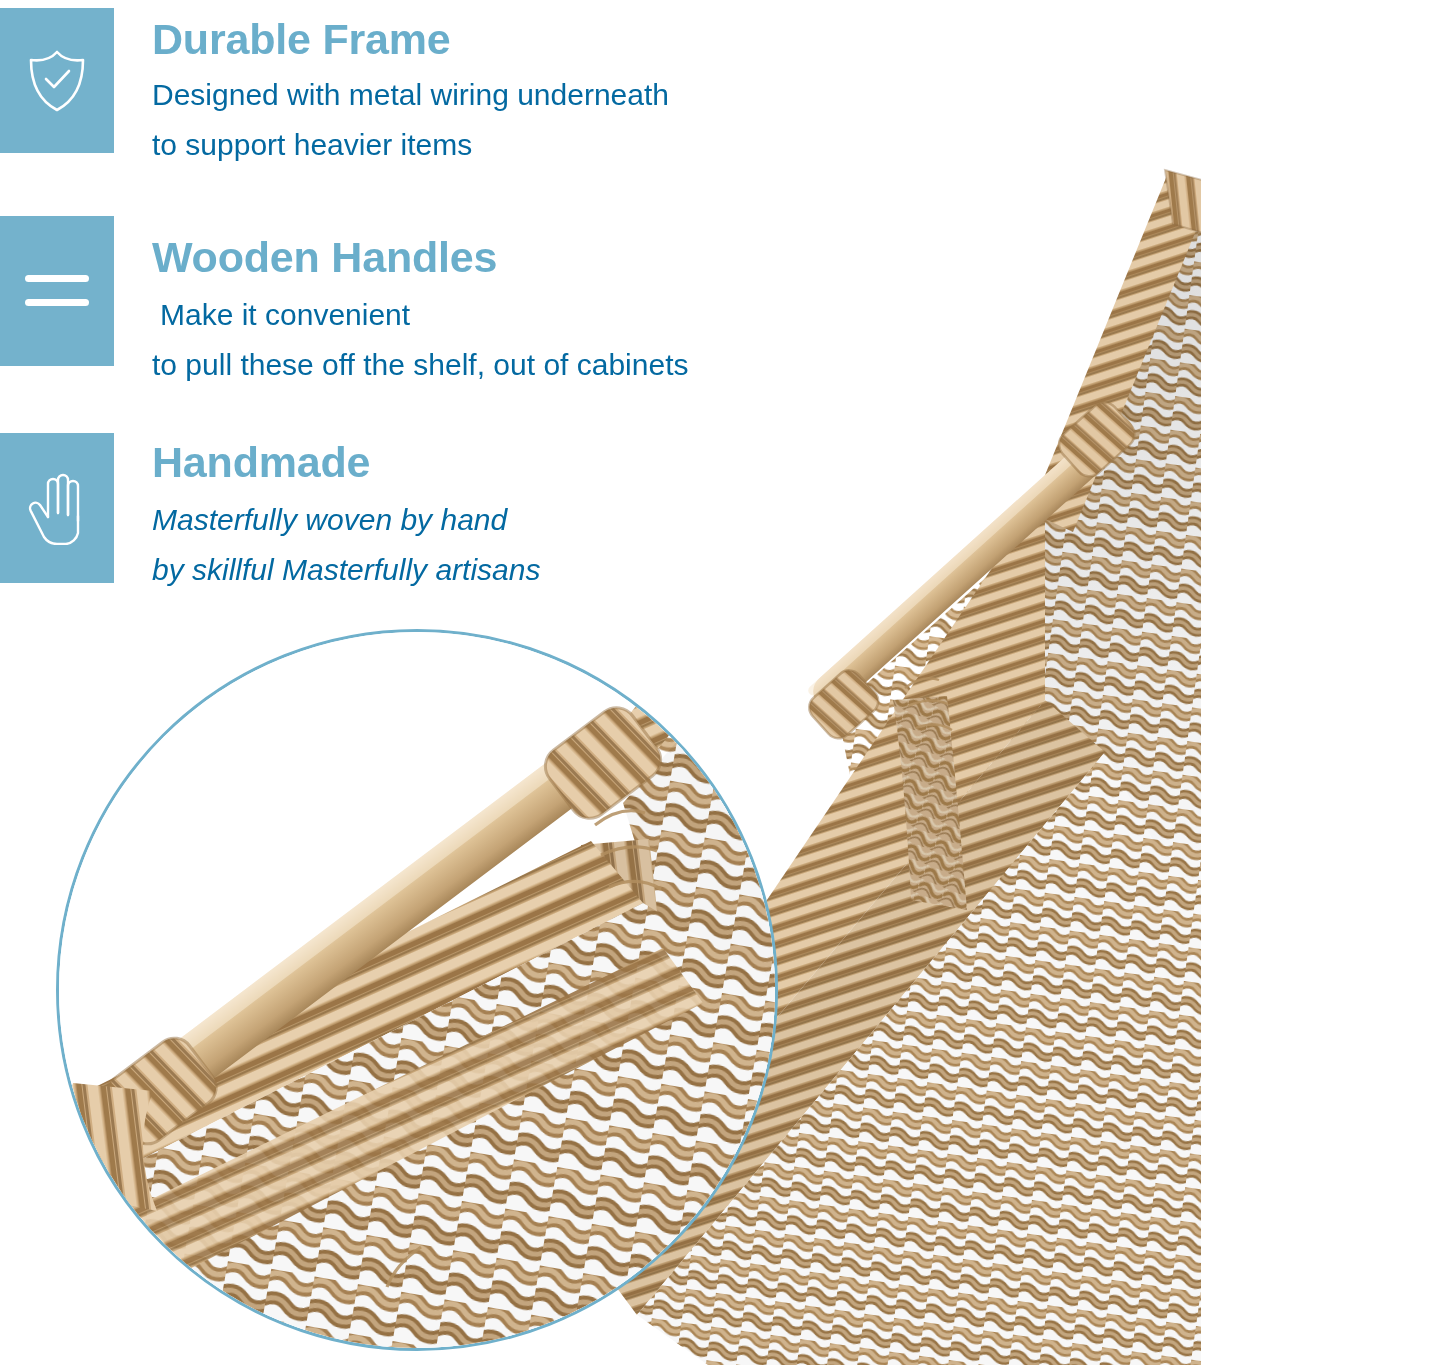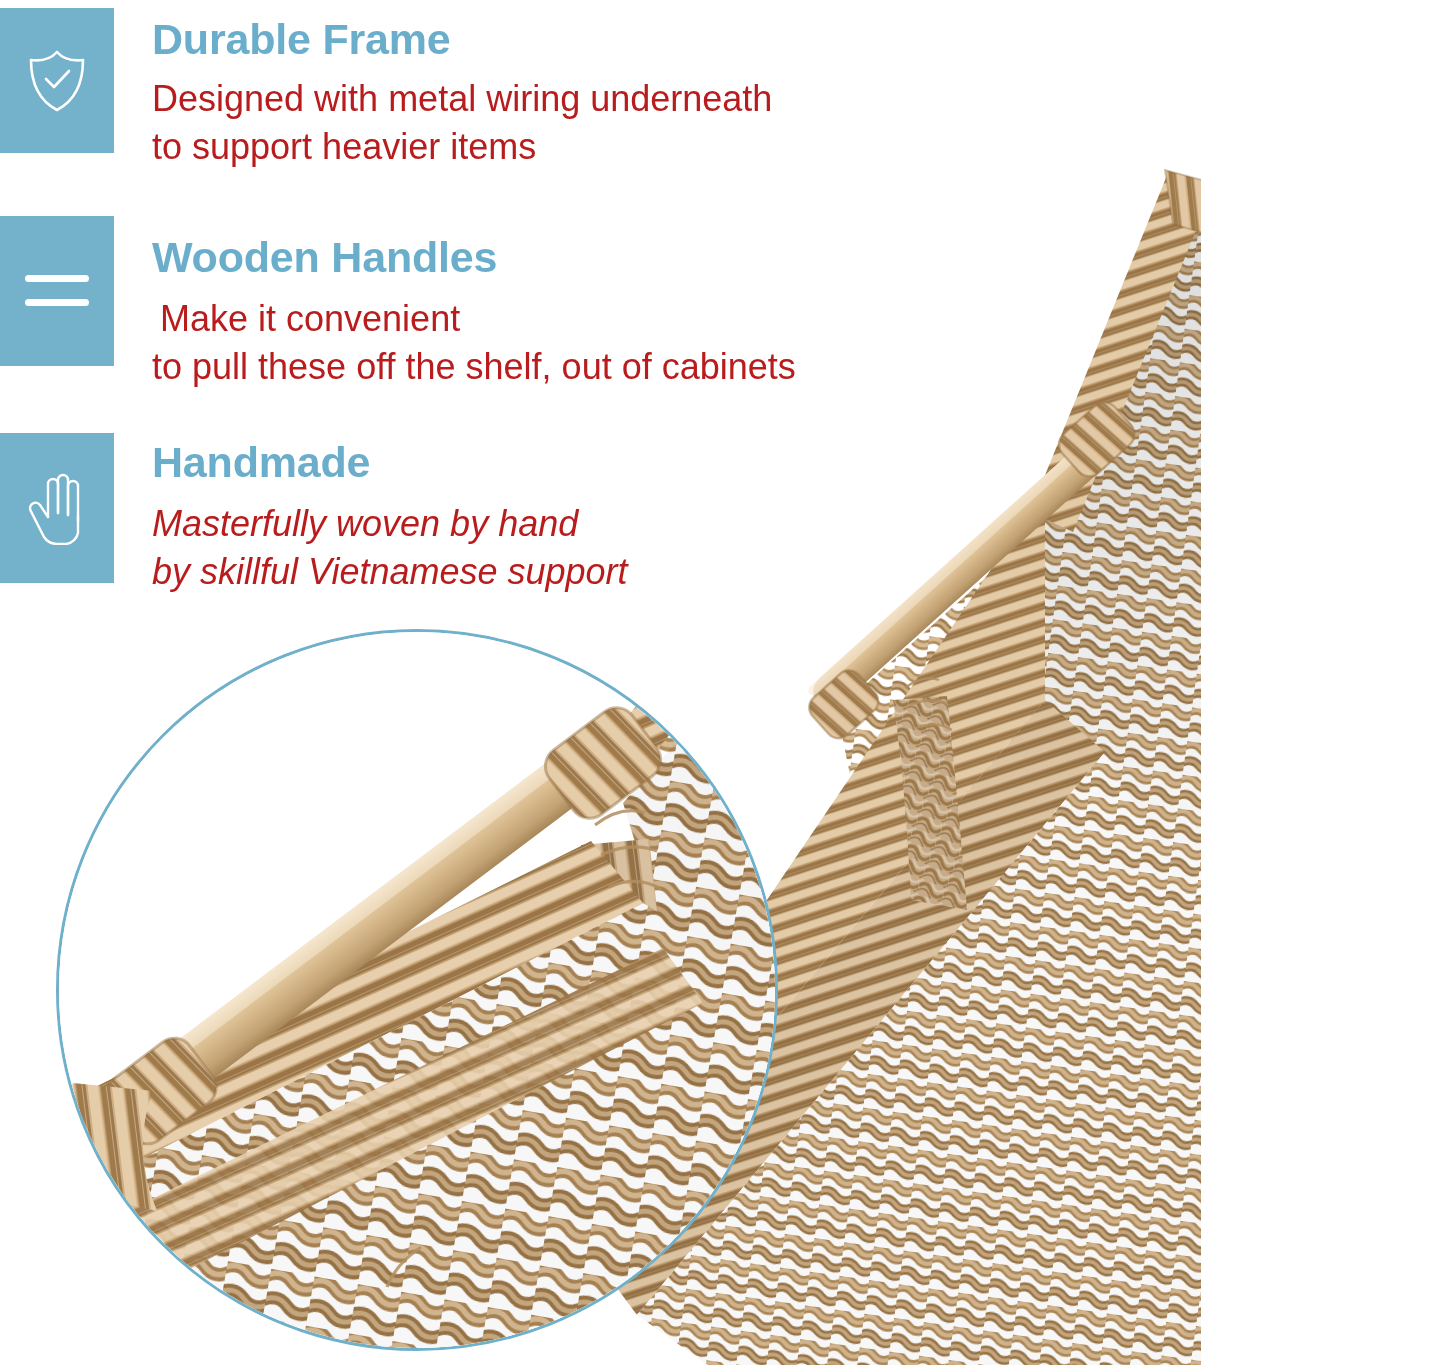--- a/index.html
+++ b/index.html
@@ -43,27 +43,27 @@
   .feature-title {
     color: #6aaecb;
     font-size: 43px;
     font-weight: bold;
     line-height: 1.0;
     letter-spacing: -0.2px;
     margin: 0;
     white-space: nowrap;
   }
   .feature-desc {
-    color: #b91c1c;
-    font-size: 36px;
+    color: #0369a1;
+    font-size: 30px;
     line-height: 1.32;
     margin: 0;
     white-space: nowrap;
   }
-  .feature-desc .line2 { display: block; }
+  .feature-desc .line2 { display: block; margin-top: 10px; }
   .indent-1 { padding-left: 8px; }
 
   
   #photo {
     position: absolute;
     left: 575px;
     top: 140px;
     width: 875px;
     height: 1230px;
   }
@@ -327,18 +327,18 @@
             <path d="M42 44 V15 a5 5 0 0 1 10 0 V50"></path>
             <path d="M22 46 L14 34 a5.5 5.5 0 0 0 -9.4 5.6 L18 66 a16 16 0 0 0 13 7 h9 a14 14 0 0 0 12 -11 l0 -17"></path>
           </g>
         </svg>
       </span>
     </div>
     <div class="feature-text" style="left:152px;top:8px;">
       <h2 class="feature-title">Handmade</h2>
       <p class="feature-desc" style="margin-top:16px;font-style:italic;">
         <span>Masterfully woven by hand</span>
-        <span class="line2">by skillful Vietnamese support</span>
+        <span class="line2">by skillful Masterfully artisans</span>
       </p>
     </div>
   </div>
 
 </div>
 
 </body></html>

